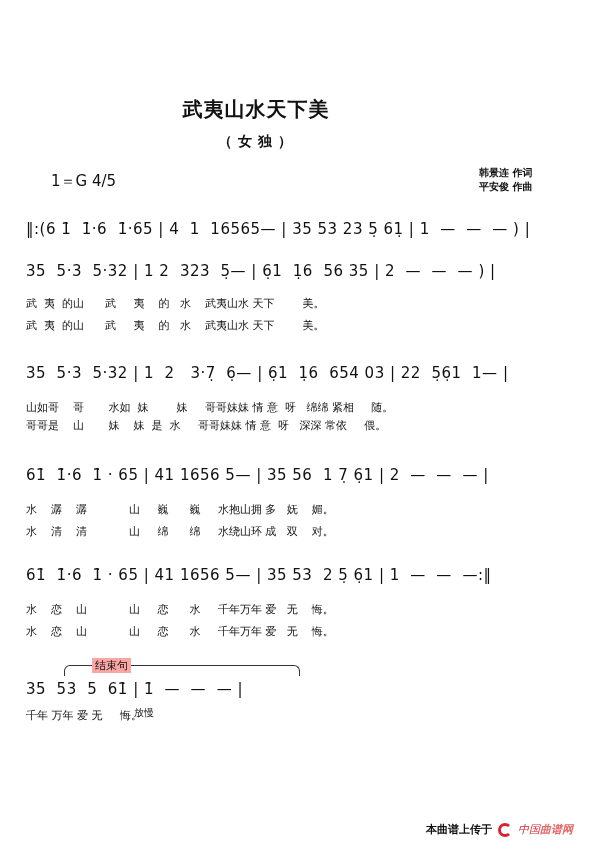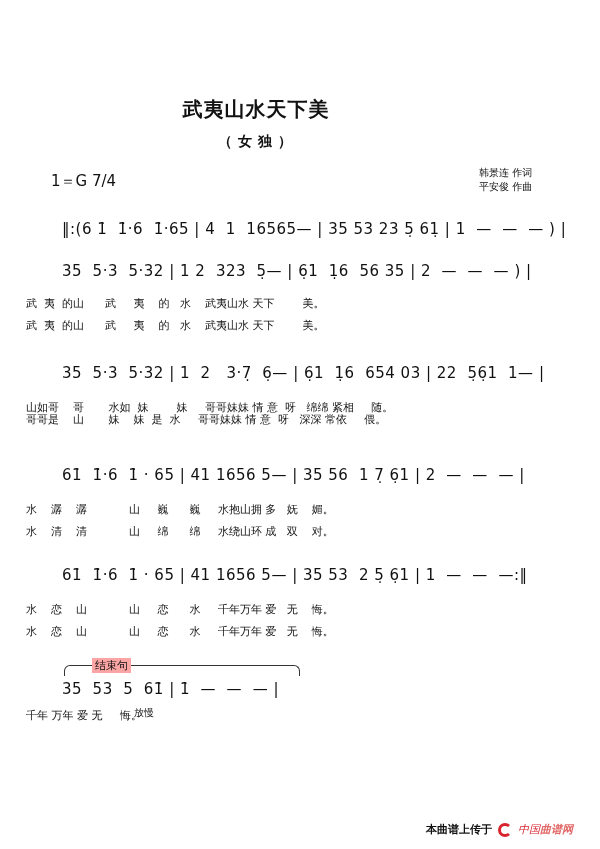--- a/index.html
+++ b/index.html
@@ -5,24 +5,24 @@
   html, body { margin: 0; padding: 0; background: #ffffff; }
   body { width: 600px; height: 849px; position: relative; overflow: hidden;
          font-family: "DejaVu Sans", "Liberation Sans", sans-serif; color: #111; }
   .title { position: absolute; top: 96px; left: 0; width: 512px; text-align: center;
            font-family: "DejaVu Serif", "Liberation Serif", serif; font-weight: bold;
            font-size: 20px; letter-spacing: 1px; }
   .subtitle { position: absolute; top: 133px; left: 0; width: 516px; text-align: center;
               font-family: "DejaVu Serif", "Liberation Serif", serif; font-weight: bold;
               font-size: 14px; letter-spacing: 6px; }
   .key { position: absolute; top: 172px; left: 51px; font-size: 15px; }
-  .credits { position: absolute; top: 166px; left: 479px; font-size: 10px; line-height: 14px; }
+  .credits { position: absolute; top: 166px; left: 479px; font-size: 10px; line-height: 14px; font-weight: bold; }
   .sys { position: absolute; left: 26px; width: 560px; }
   .notes { position: absolute; left: 0; white-space: pre; font-size: 15px;
-           font-family: "DejaVu Sans", "Liberation Sans", sans-serif; letter-spacing: 0.5px; margin-left: 36px; }
+           font-family: "DejaVu Sans", "Liberation Sans", sans-serif; letter-spacing: 0.5px; }
   .lyr { position: absolute; left: 0; white-space: pre; font-size: 11px;
          font-family: "DejaVu Sans", "Liberation Sans", sans-serif; }
   .bracket { position: absolute; top: 665px; left: 64px; width: 234px; height: 10px;
              border-top: 1px solid #333; border-left: 1px solid #333; border-right: 1px solid #333;
              border-radius: 6px 6px 0 0; }
   .bracket-label { position: absolute; top: 658px; left: 92px; background: #fca5a5; padding: 0 3px;
                    font-size: 11px; font-family: "DejaVu Serif", "Liberation Serif", serif; }
   .tempo { position: absolute; top: 670px; left: 134px; font-size: 10px; margin-top: 36px; }
   .footer { position: absolute; top: 822px; left: 411px; font-size: 11px; font-weight: bold;
             display: flex; align-items: center; gap: 6px; margin-left: 15px; }
@@ -32,42 +32,42 @@
   .logo-b { color: #e36a6a; font-style: italic; font-weight: bold; }
 </style>
 </head>
 <body>
 
 <div class="title">武夷山水天下美</div>
 <div class="subtitle">（女独）</div>
 
 <div class="key">
   <span>1＝G</span>
-  <span>7/4</span>
+  <span>4/5</span>
 </div>
 
 <div class="credits">
   <div>韩景连  作词</div>
   <div>平安俊  作曲</div>
 </div>
 
 <div class="sys" style="top:220px">
   <div class="notes" style="top:0">‖:(6 1̇  1̇·6  1̇·65 | 4  1  16565— | 35 53 23 5̣ 61̣ | 1  —  —  — ) |</div>
 </div>
 
 <div class="sys" style="top:262px">
   <div class="notes" style="top:0">35  5·3  5·32 | 1 2  323  5̣— | 6̣1  1̣6  56 35 | 2  —  —  — ) |</div>
   <div class="lyr" style="top:34px">武  夷  的山      武     夷    的   水    武夷山水 天下        美。</div>
   <div class="lyr" style="top:56px">武  夷  的山      武     夷    的   水    武夷山水 天下        美。</div>
 </div>
 
 <div class="sys" style="top:364px">
   <div class="notes" style="top:0">35  5·3  5·32 | 1  2   3·7̣  6̣— | 6̣1  1̣6  654 03 | 22  5̣6̣1  1— |</div>
   <div class="lyr" style="top:36px">山如哥    哥       水如  妹        妹     哥哥妹妹 情 意  呀   绵绵 紧相     随。</div>
-  <div class="lyr" style="top:48px">哥哥是    山       妹    妹  是  水     哥哥妹妹 情 意  呀   深深 常依     偎。</div>
+  <div class="lyr" style="top:54px">哥哥是    山       妹    妹  是  水     哥哥妹妹 情 意  呀   深深 常依     偎。</div>
 </div>
 
 <div class="sys" style="top:466px">
   <div class="notes" style="top:0">61̇  1̇·6  1̇ · 65 | 41 1656 5— | 35 56  1 7̣ 6̣1 | 2  —  —  — |</div>
   <div class="lyr" style="top:36px">水    潺    潺            山     巍      巍     水抱山拥 多   妩    媚。</div>
   <div class="lyr" style="top:58px">水    清    清            山     绵      绵     水绕山环 成   双    对。</div>
 </div>
 
 <div class="sys" style="top:566px">
   <div class="notes" style="top:0">61̇  1̇·6  1̇ · 65 | 41 1656 5— | 35 53  2 5̣ 6̣1 | 1  —  —  —:‖</div>

